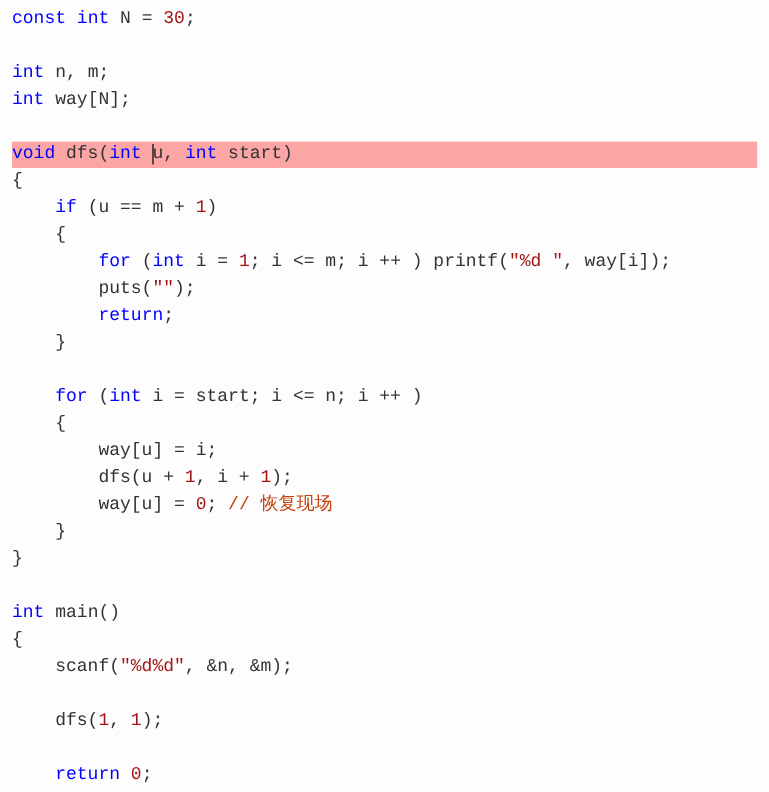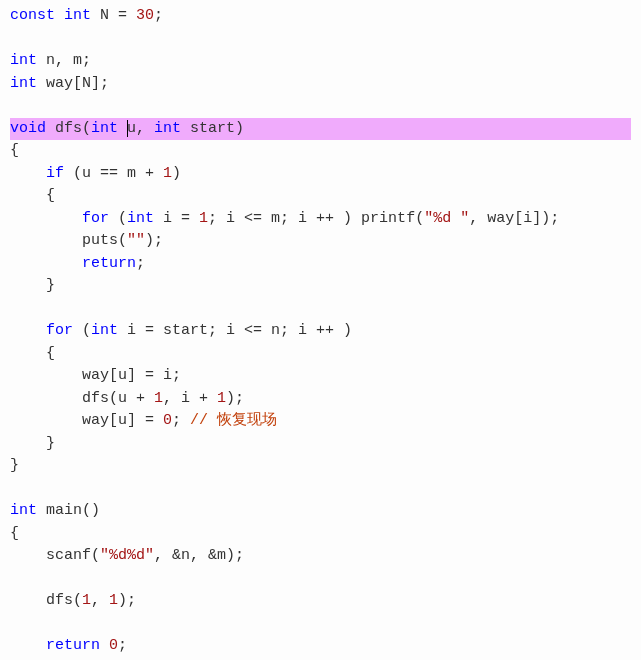--- a/index.html
+++ b/index.html
@@ -15,21 +15,21 @@
   pre {
     margin: 0;
     font-family: inherit;
     white-space: pre;
   }
   .line {
     display: block;
     min-height: 1.5em;
   }
   .hl {
-    background: #f0abfc;
+    background: #fca5a5;
   }
   .kw  { color: #0000ff; }
   .num { color: #a31515; }
   .str { color: #a31515; }
   .com { color: #c2410c; }
   .txt { color: #333333; }
   .cursor {
     display: inline-block;
     width: 1px;
     height: 1.1em;

